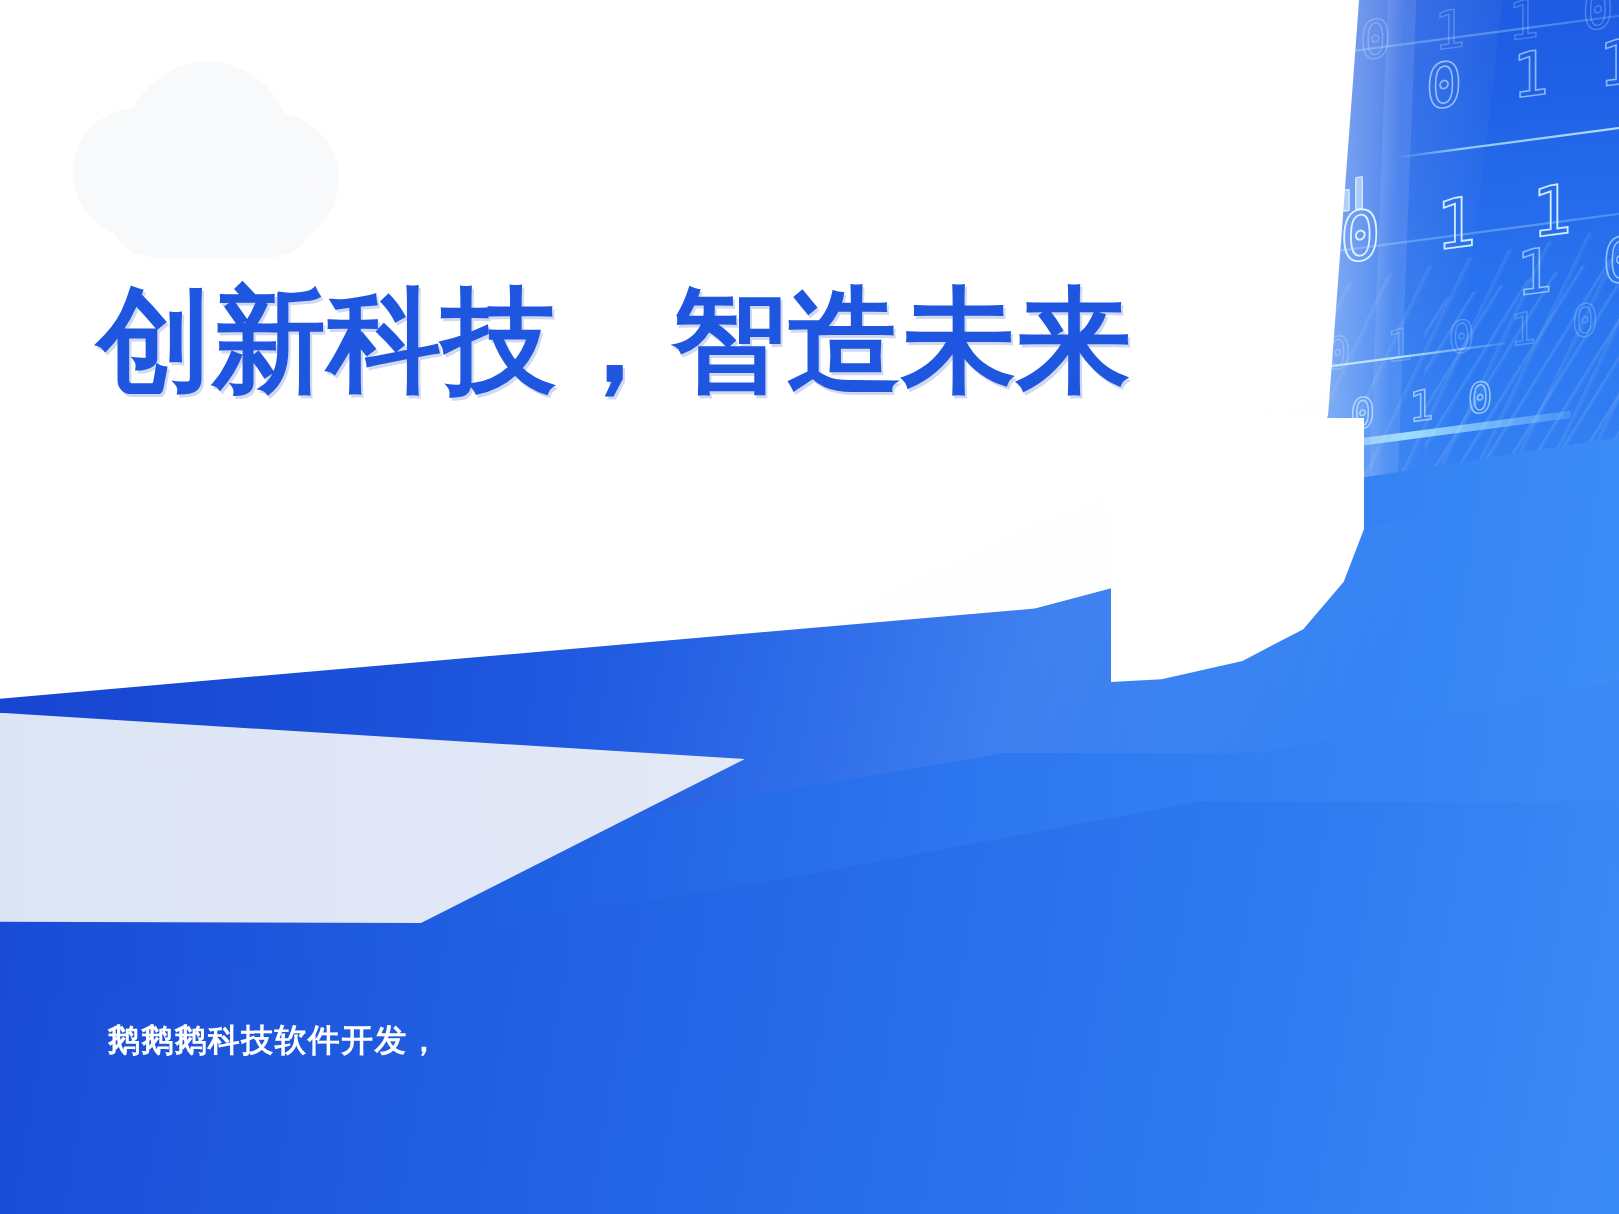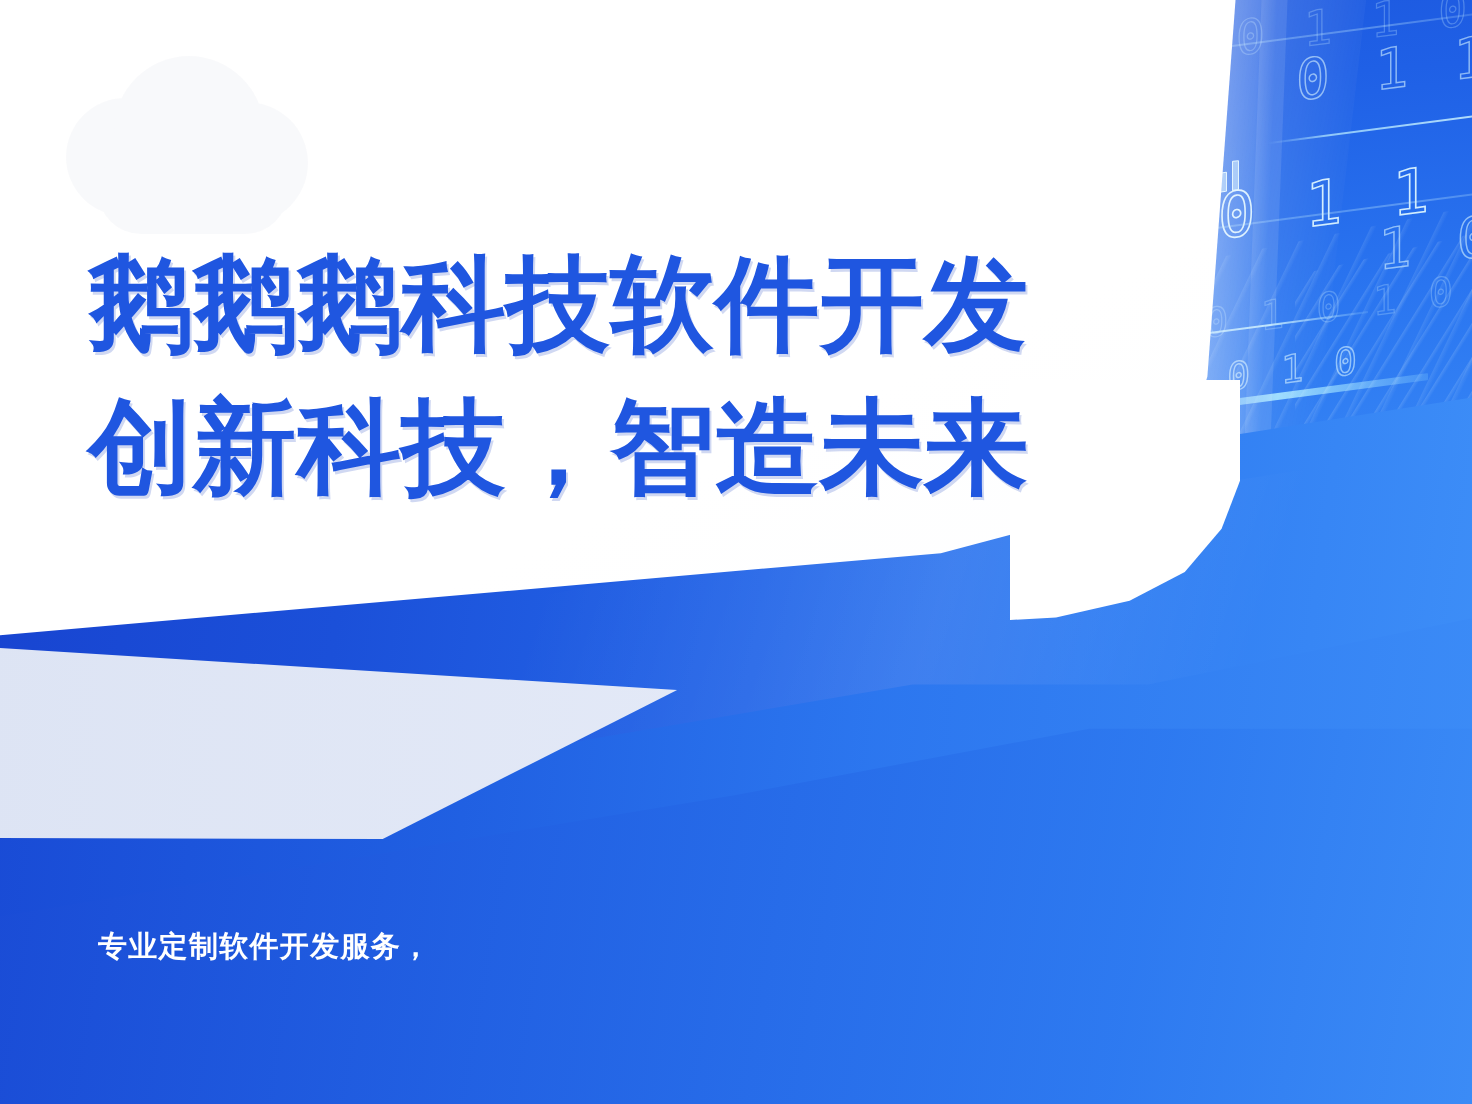--- a/index.html
+++ b/index.html
@@ -262,21 +262,20 @@
   <div class="white-round"></div>
 
   <div class="cloud-mark">
     <i></i>
       <i></i>
       <i></i>
       <i></i>
   </div>
 
   <div class="headline">
-    <span class="l1">鹅鹅鹅科技软件开发</span>
     <span class="l2">创新科技，智造未来</span>
   </div>
 
   <div class="subtitle">
-    <span>专业定制软件开发服务，</span>
+    <span>鹅鹅鹅科技软件开发，</span>
   </div>
 
 </div>
 
 </body></html>

